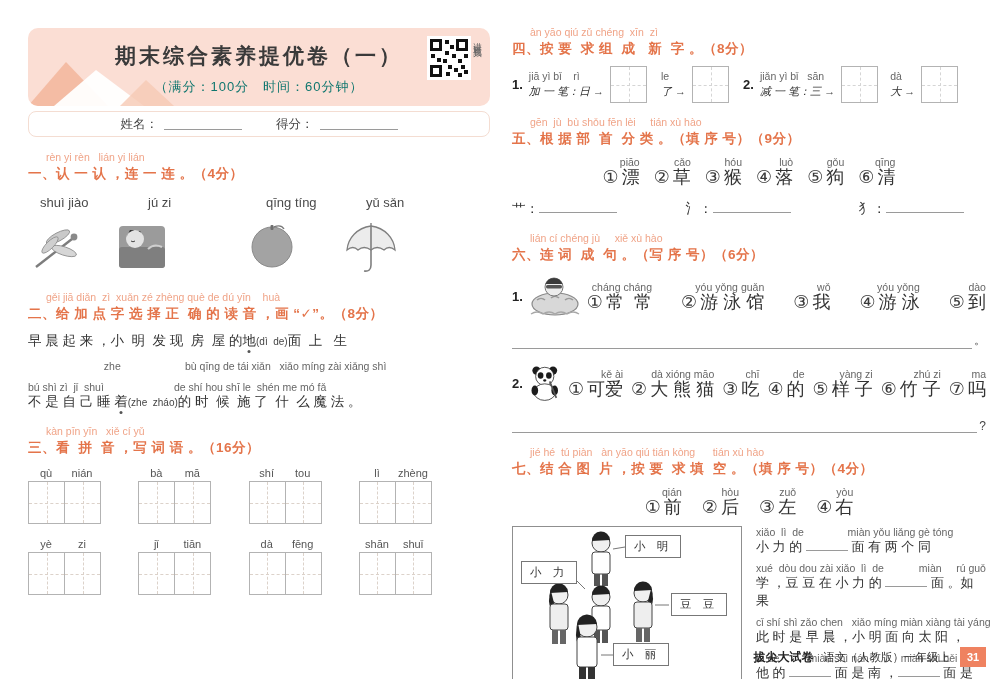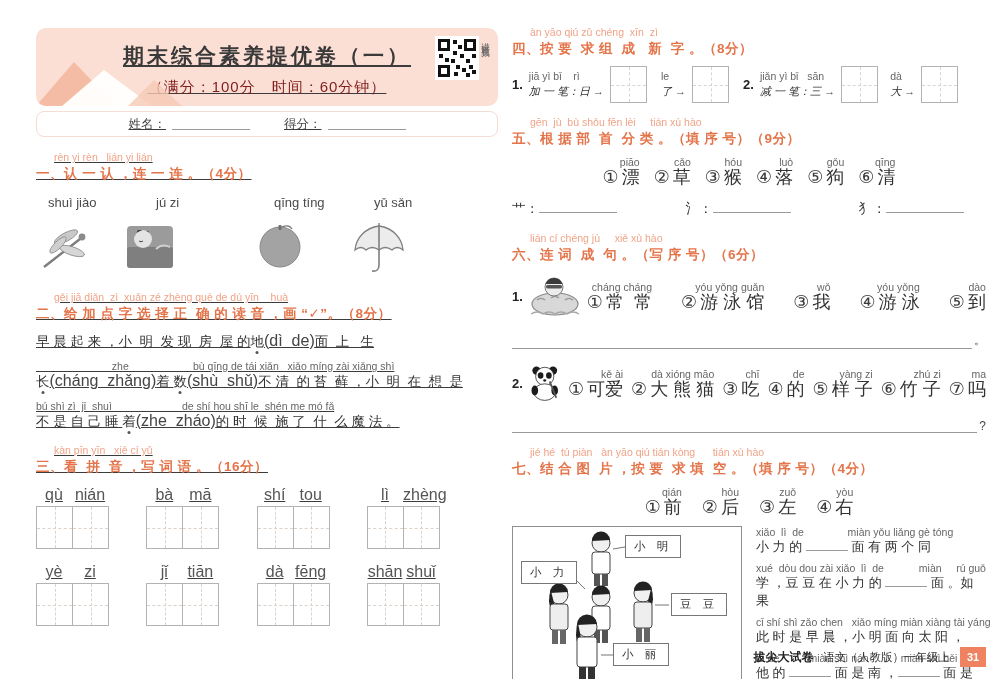--- a/index.html
+++ b/index.html
@@ -2,27 +2,27 @@
 <html><head>
 <meta charset="utf-8">
 <style>
   html,body{margin:0;padding:0;}
   body{
     width:1000px;height:679px;background:#fdfdfd;
     font-family:"Liberation Sans","DejaVu Sans",sans-serif;
     color:#3c3c3c; overflow:hidden;
   }
   .page{position:relative;width:1000px;height:679px;background:#ffffff;}
-  .col-left{position:absolute;left:36px;top:28px;width:462px;text-decoration:underline;}
+  .col-left{position:absolute;left:28px;top:28px;width:462px;}
   .col-right{position:absolute;left:512px;top:26px;width:474px;}
 
   
   .hdr-card{position:relative;background:#fbded4;border-radius:10px;height:78px;overflow:hidden;}
   .hdr-title{text-align:center;font-size:21px;font-weight:bold;color:#3a3a3a;letter-spacing:3px;padding-top:14px;}
-  .hdr-sub{text-align:center;font-size:15px;color:#7f1d1d;margin-top:8px;letter-spacing:1px;}
+  .hdr-sub{text-align:center;font-size:13px;color:#0f766e;margin-top:8px;letter-spacing:1px;}
   .qr-wrap{position:absolute;right:8px;top:8px;display:flex;gap:2px;}
   .qr-box{width:42px;height:42px;background:#fff;padding:1px;}
   .qr-cap{writing-mode:vertical-rl;font-size:8.5px;color:#666;line-height:9px;letter-spacing:2px;}
   .mountain{position:absolute;left:0;bottom:0;}
   .name-band{margin-top:5px;background:#fff;border:1px solid #f4ddd2;border-radius:8px;height:24px;
     display:flex;align-items:center;justify-content:center;font-size:12.5px;color:#444;gap:6px;}
   .bl{display:inline-block;border-bottom:1px solid #9a9a9a;height:11px;vertical-align:baseline;}
   .w70{width:78px;} .w45{width:42px;} .w75{width:78px;}
 
   
@@ -35,35 +35,35 @@
   .s1-words{position:relative;height:16px;margin-top:12px;font-size:13px;color:#4a4a4a;}
   .s1-words span{position:absolute;top:0;}
   .s1-imgs{position:relative;height:54px;margin-top:12px;}
   .s1-imgs .im{position:absolute;top:0;}
 
   
   .s2line{margin-top:9px;}
   .dz{position:relative;display:inline-block;}
   .dz::after{content:"";position:absolute;left:50%;transform:translateX(-50%);bottom:-3px;
     width:3px;height:3px;border-radius:50%;background:#555;}
-  .pr{font-size:16px;color:#444;margin-top:31px;}
+  .pr{font-size:10px;color:#444;margin-top:31px;}
 
   
   .tz2{display:flex;border:1px solid #b3b3b3;width:max-content;background:#fff;}
   .tz2 .c{width:35px;height:41px;position:relative;}
   .tz2 .c + .c{border-left:1px solid #b3b3b3;}
   .tz2 .c::before{content:"";position:absolute;left:0;right:0;top:50%;border-top:1px dashed #dcd2ca;}
   .tz2 .c::after{content:"";position:absolute;top:0;bottom:0;left:50%;border-left:1px dashed #dcd2ca;}
   .tz1{width:35px;height:35px;border:1px solid #b3b3b3;position:relative;background:#fff;flex:none;}
   .tz1::before{content:"";position:absolute;left:0;right:0;top:50%;border-top:1px dashed #d5d5d5;}
   .tz1::after{content:"";position:absolute;top:0;bottom:0;left:50%;border-left:1px dashed #d5d5d5;}
 
   .s3rows{width:404px;}
   .s3row{display:flex;justify-content:space-between;margin-top:10px;}
-  .s3py{display:flex;font-size:16px;color:#555;margin-bottom:2px;}
+  .s3py{display:flex;font-size:11px;color:#555;margin-bottom:2px;}
   .s3py span{width:36px;text-align:center;}
 
   
   .s4row{display:flex;align-items:center;margin-top:8px;gap:6px;}
   .s4n{font-weight:bold;font-size:13px;color:#222;}
   .s4stack .hz{font-size:11px;font-style:italic;}
   .arrow{color:#444;}
 
   
   .optrow{display:flex;justify-content:center;gap:14px;margin-top:8px;}
@@ -191,21 +191,20 @@
 
     <div class="sec" style="margin-top:14px;">
       <div class="py-o">gěi jiā diǎn  zì  xuǎn zé zhèng què de dú yīn    huà</div>
       <div class="tt">二、给 加 点 字 选 择 正  确 的 读 音 ，画 “✓”。（8分）</div>
 
       <div class="s2line">
         <div class="hz"><span>早 晨 起 来 ，小  明  发 现  房  屋 的</span><span class="dz">地</span><span class="pr">(dì  de)</span><span>面  上   生</span></div>
       </div>
       <div class="s2line">
         <div class="py-g">                          zhe                      bù qīng de tái xiǎn   xiǎo míng zài xiǎng shì</div>
-        <div class="hz"><span class="dz">长</span><span class="pr">(cháng  zhǎng)</span><span>着 </span><span class="dz">数</span><span class="pr">(shù  shǔ)</span><span>不 清  的 苔  藓 ，小  明  在  想  是</span></div>
       </div>
       <div class="s2line">
         <div class="py-g">bú shì zì  jǐ  shuì                        de shí hou shī le  shén me mó fǎ</div>
         <div class="hz"><span>不 是 自 己 睡 </span><span class="dz">着</span><span class="pr">(zhe  zháo)</span><span>的 时  候  施 了  什  么 魔 法 。</span></div>
       </div>
     </div>
 
     <div class="sec" style="margin-top:13px;">
       <div class="py-o">kàn pīn yīn   xiě cí yǔ</div>
       <div class="tt">三、看  拼  音 ，写 词 语 。（16分）</div>

